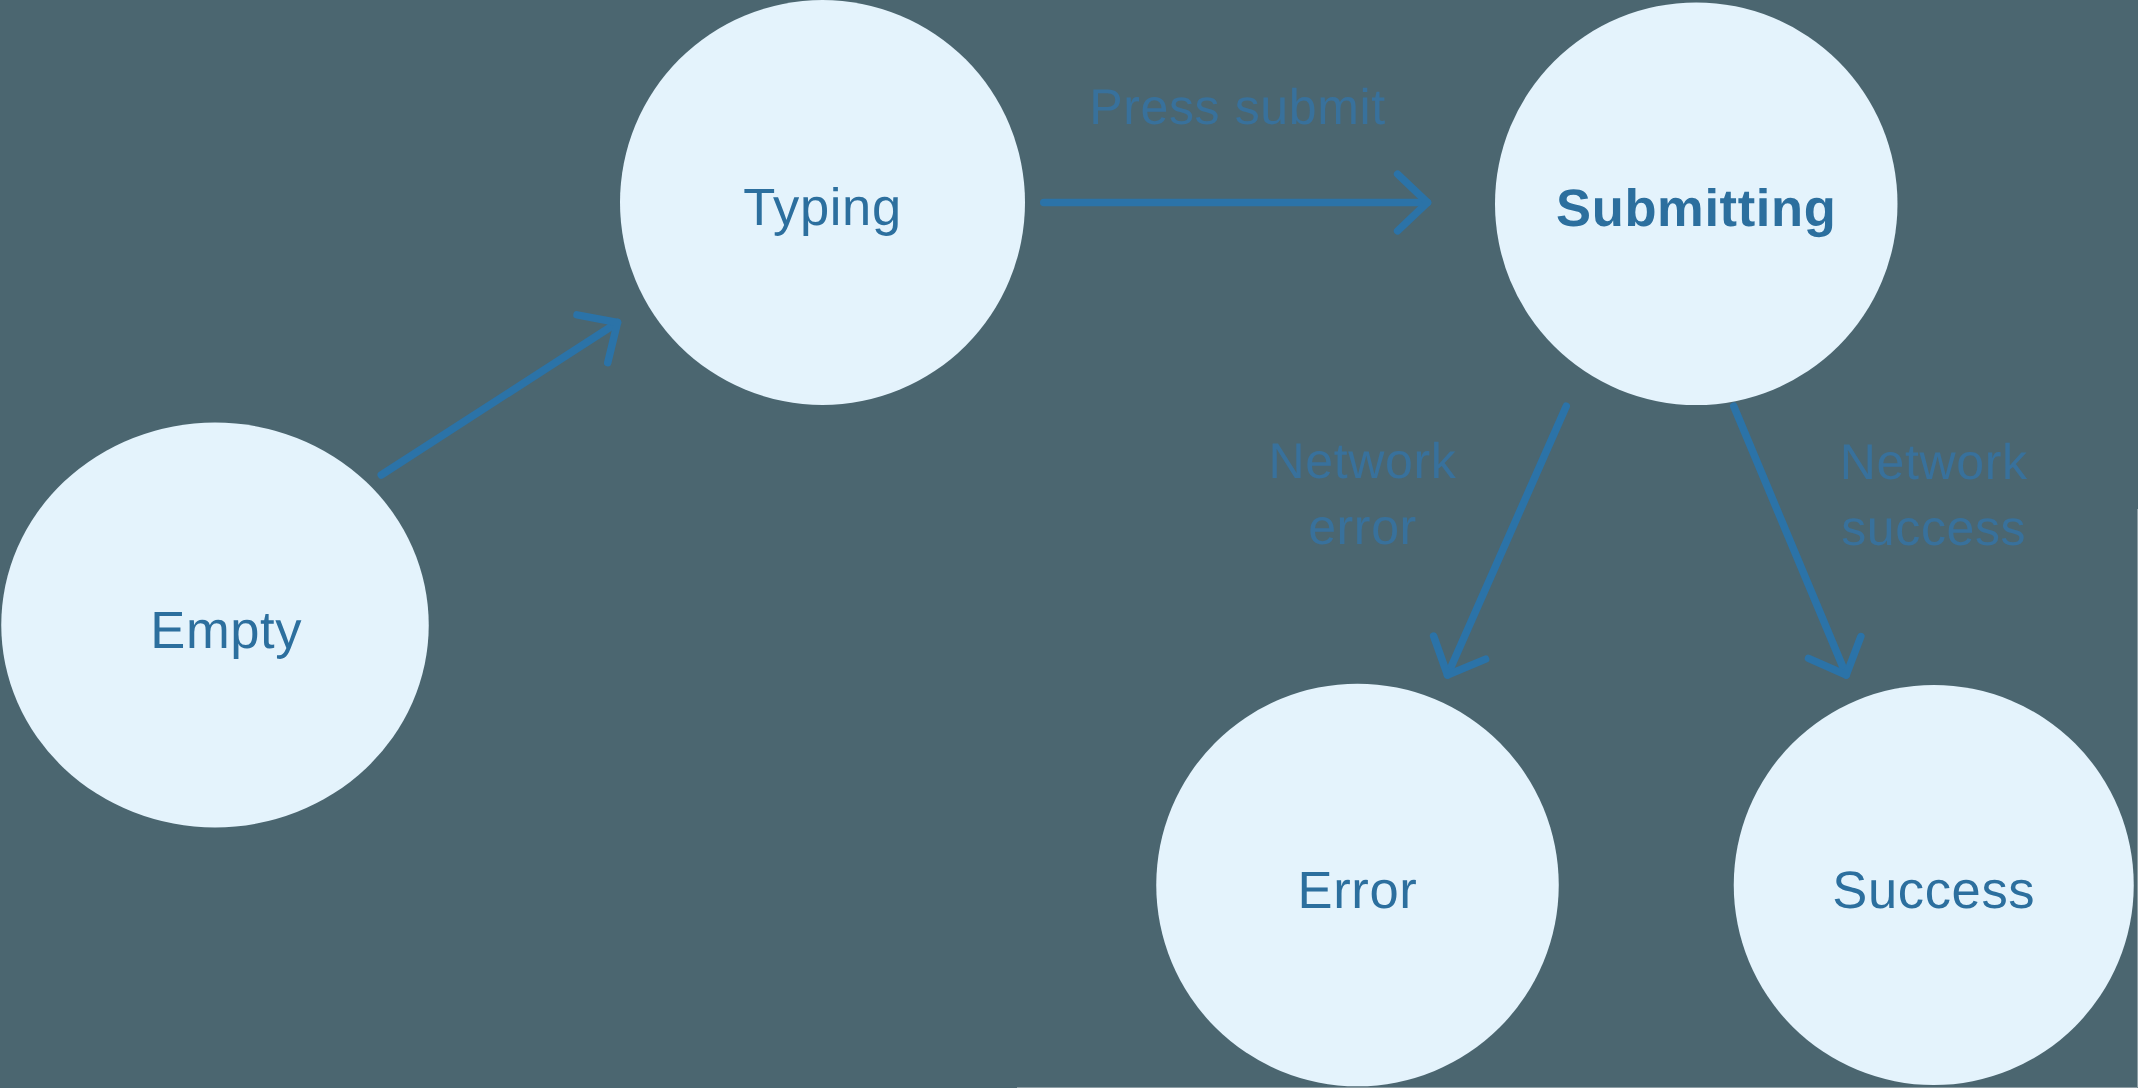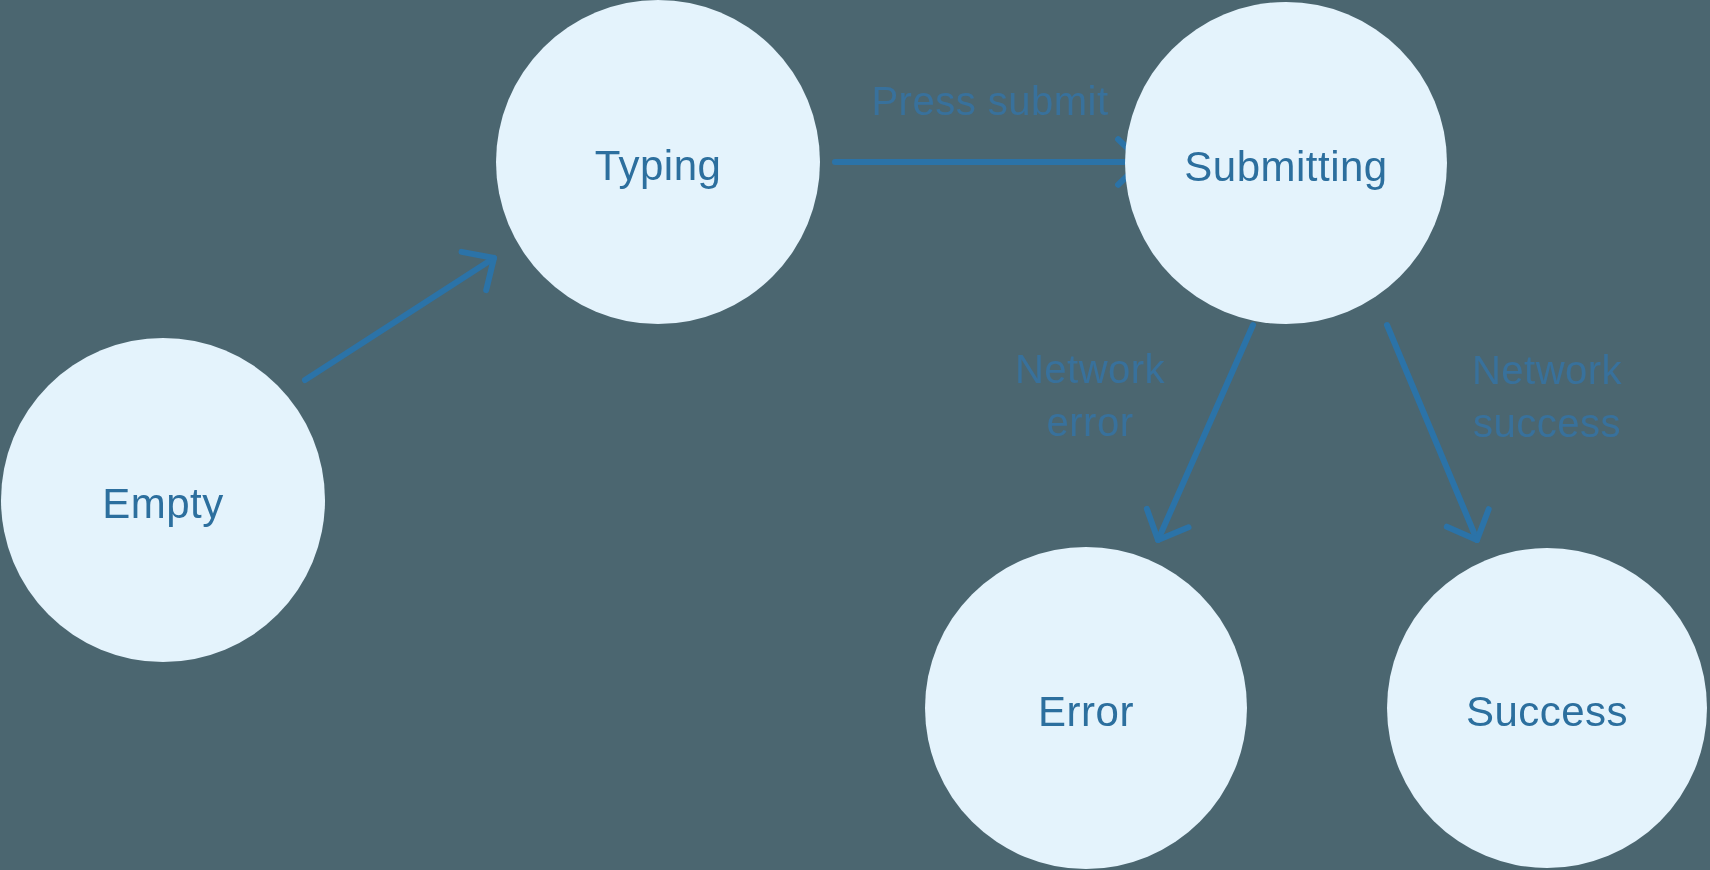--- a/index.html
+++ b/index.html
@@ -73,36 +73,36 @@
       </g>
       <g>
         <line class="edge-line" x1="1253" y1="325" x2="1158" y2="540"></line>
         <path class="edge-head" d="M 1146.9 508.9 L 1158 540 L 1188.5 527.3"></path>
       </g>
       <g>
         <line class="edge-line" x1="1387" y1="325" x2="1477" y2="540"></line>
         <path class="edge-head" d="M 1446.8 526.7 L 1477 540 L 1488.7 509.2"></path>
       </g>
     </svg>
-<div class="node" style="left: 1px; top: 338px; width: 324px; height: 324px;">
+<div class="node" style="left: 1px; top: 338px; width: 324px; height: 324px; padding-left: 18px;">
       <span>Empty</span>
     </div>
     <div class="node" style="left: 496px; top: 0px; width: 324px; height: 324px;">
       <span>Typing</span>
     </div>
-    <div class="node" style="left: 1125px; top: 2px; width: 322px; height: 322px;">
+    <div class="node" style="left: 1196px; top: 2px; width: 322px; height: 322px; font-weight: bold;">
       <span>Submitting</span>
     </div>
     <div class="node" style="left: 925px; top: 547px; width: 322px; height: 322px;">
       <span>Error</span>
     </div>
     <div class="node" style="left: 1387px; top: 548px; width: 320px; height: 320px;">
       <span>Success</span>
     </div>
-    <div class="edge-label" style="left: 990px; top: 101px;">
+    <div class="edge-label" style="left: 990px; top: 87px;">
       <div>Press submit</div>
     </div>
     <div class="edge-label" style="left: 1090px; top: 396px;">
       <div>Network</div>
       <div>error</div>
     </div>
     <div class="edge-label" style="left: 1547px; top: 397px;">
       <div>Network</div>
       <div>success</div>
     </div>

